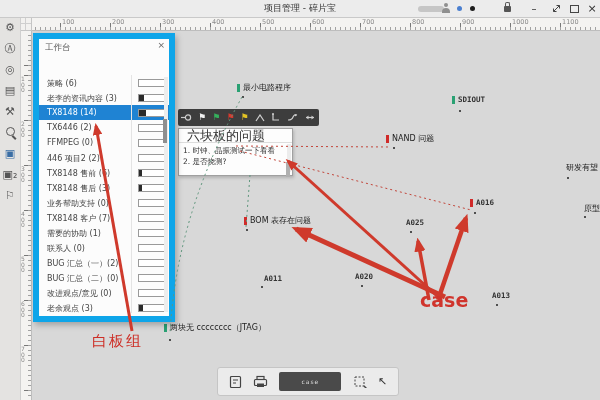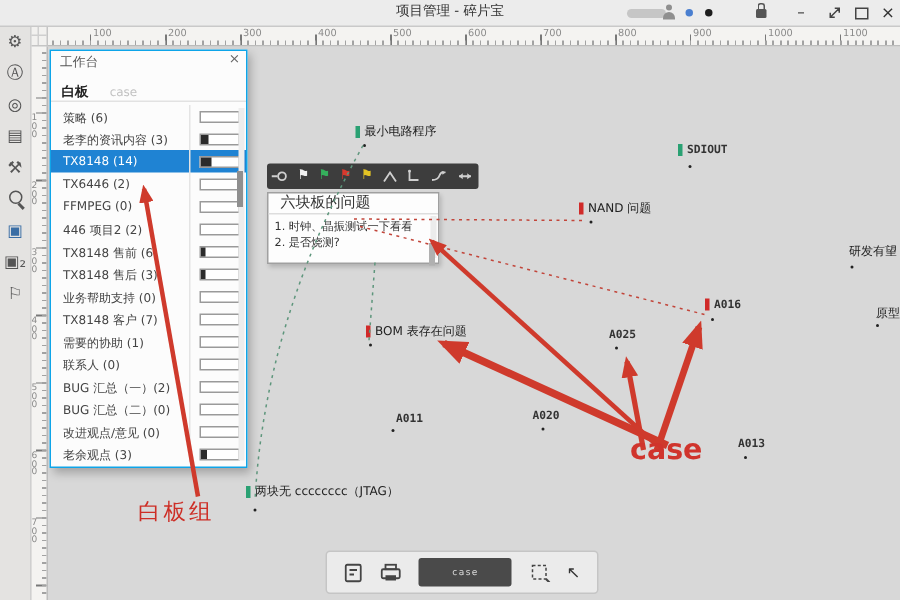--- a/index.html
+++ b/index.html
@@ -44,21 +44,21 @@
   .licon{display:block;width:20px;height:21px;text-align:center;font-size:11px;color:#555;line-height:21px;cursor:default}
   .licon.blue{color:#3a6ea5}
   .search-shape{position:relative;display:inline-block;width:7px;height:7px;border:1.5px solid #555;
     border-radius:50%;margin-top:5px}
   .search-shape::after{content:"";position:absolute;left:6px;top:7px;width:5px;height:1.5px;
     background:#555;transform:rotate(45deg);transform-origin:0 0}
   
   .canvas{position:absolute;left:31px;top:30px;right:0;bottom:0;background:#d8d8d8;z-index:1}
   
   .panel{position:absolute;left:33px;top:33px;width:130px;height:277px;background:#fcfcfc;
-    border:1px solid #0ea5e9;box-shadow:2px 3px 6px rgba(0,0,0,.25);z-index:20}
+    border:6px solid #0ea5e9;box-shadow:2px 3px 6px rgba(0,0,0,.25);z-index:20}
   .panel-h{height:16px;line-height:16px;padding-left:6px;font-size:8.5px;color:#555}
   .panel-x{position:absolute;right:4px;top:1px;font-size:9px;color:#666;cursor:default}
   .ptabs{height:17px;line-height:17px;padding-left:7px;border-bottom:1px solid #e2e2e2}
   .tab-active{font-size:9px;font-weight:bold;color:#222}
   .tab-idle{font-size:8px;color:#c2c2c2;margin-left:9px}
   .vsep{position:absolute;left:92px;top:36px;bottom:3px;width:1px;background:#e4e4e4}
   .rows{position:absolute;left:0;right:0;top:36px}
   .prow{height:15px;position:relative}
   .prow .lbl{position:absolute;left:8px;top:3px;font-size:8px;color:#444;white-space:nowrap}
   .prow .bar{position:absolute;left:99px;top:4px;width:25px;height:6px;border:1px solid #9a9a9a;background:#fff}
@@ -69,21 +69,21 @@
   .pthumb{position:absolute;right:1px;top:42px;width:4px;height:24px;background:#8f8f8f}
   
   .mtb{position:absolute;left:178px;top:109px;width:141px;height:17px;background:#3d3d3d;border-radius:2px;
     display:flex;align-items:center;justify-content:space-around;z-index:17}
   .flag{font-size:9px;line-height:1;cursor:default}
   .f-white{color:#f0f0f0}.f-green{color:#35b05c}.f-red{color:#d8392e}.f-yellow{color:#e3c324}
   .mtb svg{display:block}
   
   .note{position:absolute;left:178px;top:128px;width:113px;height:46px;background:#fdfdfd;
     border:1px solid #a0a0a0;box-shadow:1px 2px 3px rgba(0,0,0,.18);z-index:16}
-  .note-t{height:13px;line-height:13px;padding-left:8px;font-size:10px;color:#333;border-bottom:1px solid #ddd}
+  .note-t{height:13px;line-height:13px;padding-left:8px;font-size:13px;color:#333;border-bottom:1px solid #ddd}
   .note-b{padding:2px 8px 0 4px;font-size:7.5px;color:#333;line-height:11px;white-space:nowrap;overflow:hidden}
   .note-scroll{position:absolute;right:1px;top:15px;width:4px;height:28px;background:#ececec}
   .note-thumb{position:absolute;right:1px;top:18px;width:4px;height:15px;background:#b0b0b0}
   
   .node{position:absolute;display:flex;align-items:center;gap:3px;white-space:nowrap;z-index:12}
   .mk{width:3px;height:8px;flex:none}
   .mk.g{background:#2aa173}.mk.r{background:#d02a29}
   .nlbl{font-size:8px;color:#222}
   .nlbl.mono{font-family:"DejaVu Sans Mono","Liberation Mono",monospace;font-size:7.5px;font-weight:bold;color:#333}
   .ndot{position:absolute;width:2px;height:2px;background:#222;border-radius:50%;z-index:12}
@@ -159,24 +159,20 @@
   <span class="licon blue">▣</span>
   <span class="licon">▣₂</span>
   <span class="licon">⚐</span>
 </div>
 
 <div class="panel">
   <div class="panel-h">
     <span>工作台</span>
   </div>
   <span class="panel-x">×</span>
-  <div class="ptabs">
-    <span class="tab-active">白板</span>
-    <span class="tab-idle">case</span>
-  </div>
   <div class="rows">
     <div class="prow">
         <span class="lbl">策略 (6)</span>
         <span class="bar">
           <i style="width: 0%;"></i>
         </span>
       </div>
     <div class="prow">
         <span class="lbl">老李的资讯内容 (3)</span>
         <span class="bar">

